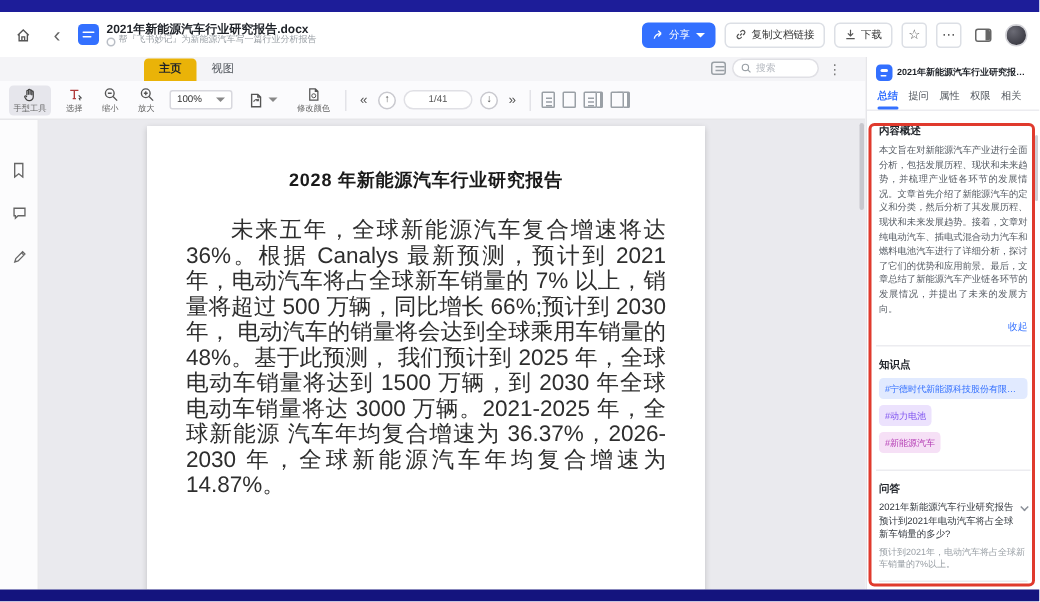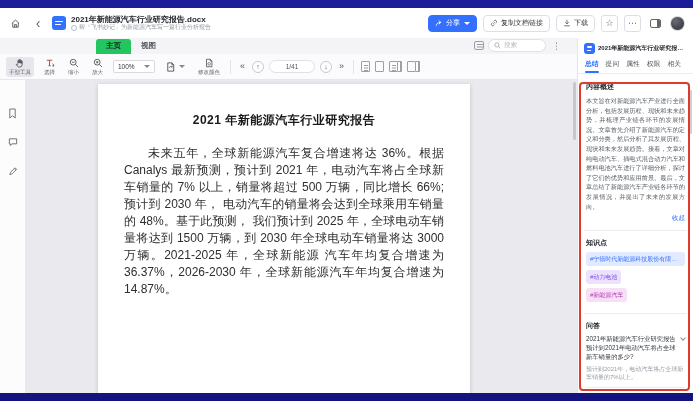--- a/index.html
+++ b/index.html
@@ -31,22 +31,22 @@
   .panel-toggle-ico { width:11px; height:9px; border:1px solid #666; border-radius:2px; position:relative; }
   .panel-toggle-ico::after { content:""; position:absolute; right:0; top:0; bottom:0; width:3.5px; background:#666; border-radius:0 1px 1px 0; }
   .avatar { width:15px; height:15px; border-radius:50%; background:radial-gradient(circle at 35% 30%, #6b6b75, #2c2c34); border:1px solid #d5d5da; cursor:pointer; }
 
   
   .body-row { position:absolute; top:38px; left:0; right:0; bottom:8px; display:flex; }
   .main-col { width:577px; display:flex; flex-direction:column; min-width:0; }
 
   
   .tabs-row { height:16px; background:#f4f4f7; display:flex; align-items:center; padding-left:96px; position:relative; }
-  .nav-tab { font-size:7.5px; color:#51565d; padding:2px 10px 3px; cursor:pointer; border-radius:3px 3px 0 0;font-weight:bold; }
-  .nav-tab.active { background:#22c55e; color:#1f2329; font-weight:bold; }
+  .nav-tab { font-size:7.5px; color:#51565d; padding:2px 10px 3px; cursor:pointer; border-radius:3px 3px 0 0; }
+  .nav-tab.active { background:#eab308; color:#1f2329; font-weight:bold; }
   .search-cluster { position:absolute; right:14px; top:1px; display:flex; align-items:center; gap:4px; }
   .outline-ico { width:10px; height:9px; border:1px solid #9aa0a6; border-radius:2px; position:relative; cursor:pointer; }
   .outline-ico::after { content:""; position:absolute; left:1.5px; top:2px; width:6px; height:1px; background:#9aa0a6; box-shadow:0 2.5px 0 #9aa0a6; }
   .search-box { width:58px; height:13px; background:#fff; border:1px solid #e0e0e5; border-radius:7px; display:flex; align-items:center; gap:3px; padding:0 5px; cursor:text; }
   .search-box svg { flex:none; }
   .search-ph { font-size:6.5px; color:#b4b8bf; }
   .kebab { font-size:9px; color:#777; cursor:pointer; padding:0 2px; }
 
   
   .toolbar { height:26px; background:#fbfbfd; border-bottom:1px solid #e7e7ea; display:flex; align-items:center; padding:0 6px; gap:7px; }
@@ -66,21 +66,21 @@
   .layout-ico.dual { box-shadow:3px 0 0 -1px #fff, 4px 0 0 #9aa0a6; margin-right:4px; }
 
   
   .content-row { flex:1; display:flex; min-height:0; position:relative; }
   .left-rail { width:26px; background:#fcfcfd; border-right:1px solid #e9e9ec; display:flex; flex-direction:column; align-items:center; padding-top:26px; gap:15px; }
   .rail-ico { width:14px; height:14px; display:flex; align-items:center; justify-content:center; cursor:pointer; border-radius:3px; }
 
   .doc-surface { flex:1; background:#eaeaee; position:relative; overflow:hidden; }
   .page { position:absolute; left:72px; top:4px; width:372px; height:420px; background:#fff; box-shadow:0 1px 4px rgba(0,0,0,.18); padding:28px 26px 0; }
   .page-title { text-align:center; font-size:12px; font-weight:bold; color:#1a1a1a; margin-bottom:16px; letter-spacing:.5px; }
-  .page p { font-size:12px; line-height:17px; color:#2e2e2e; text-align:justify; text-indent:2em; margin-bottom:16px; }
+  .page p { font-size:15px; line-height:17px; color:#2e2e2e; text-align:justify; text-indent:2em; margin-bottom:16px; }
   .doc-scrollbar { position:absolute; right:1px; top:2px; width:3px; height:58px; background:#c7c7cd; border-radius:2px; cursor:pointer; }
 
   
   .panel { flex:1; background:#fff; border-left:1px solid #e6e6ea; position:relative; display:flex; flex-direction:column; min-width:0; }
   .panel-header { display:flex; align-items:center; gap:3px; padding:5px 6px 3px; }
   .panel-doc-name { font-size:6px; font-weight:bold; color:#1f2329; white-space:nowrap; overflow:hidden; text-overflow:ellipsis; }
   .panel-tabs { display:flex; gap:7px; padding:2px 7px 0; border-bottom:1px solid #ececf0; }
   .p-tab { font-size:6.8px; color:#51565d; padding-bottom:4px; cursor:pointer; position:relative; white-space:nowrap; }
   .p-tab.active { color:#3370ff; font-weight:bold; }
   .p-tab.active::after { content:""; position:absolute; left:0; right:0; bottom:0; height:2px; background:#3370ff; border-radius:1px; }
@@ -255,21 +255,21 @@
             </svg>
         </span>
         <span class="rail-ico">
           <svg class="ico" width="10" height="10" viewBox="0 0 11 11">
               <path d="M2 9.5 L2.8 7 L7.8 2 L9.5 3.7 L4.5 8.7 Z M7 2.8 L8.7 4.5" fill="none" stroke="#666" stroke-width="0.9"></path>
             </svg>
         </span>
       </div>
       <div class="doc-surface">
         <div class="page">
-          <div class="page-title">2021 年新能源汽车行业研究报告</div>
+          <div class="page-title">2028 年新能源汽车行业研究报告</div>
           <p>未来五年，全球新能源汽车复合增速将达 36%。根据 Canalys 最新预测，预计到 2021 年，电动汽车将占全球新车销量的 7% 以上，销量将超过 500 万辆，同比增长 66%;预计到 2030 年， 电动汽车的销量将会达到全球乘用车销量的 48%。基于此预测， 我们预计到 2025 年，全球电动车销量将达到 1500 万辆，到 2030 年全球电动车销量将达 3000 万辆。2021-2025 年，全球新能源 汽车年均复合增速为 36.37%，2026-2030 年，全球新能源汽车年均复合增速为 14.87%。</p>
 
         </div>
         <div class="doc-scrollbar"></div>
       </div>
     </div>
   </div>
 
   <div class="panel">
     <div class="panel-header">

